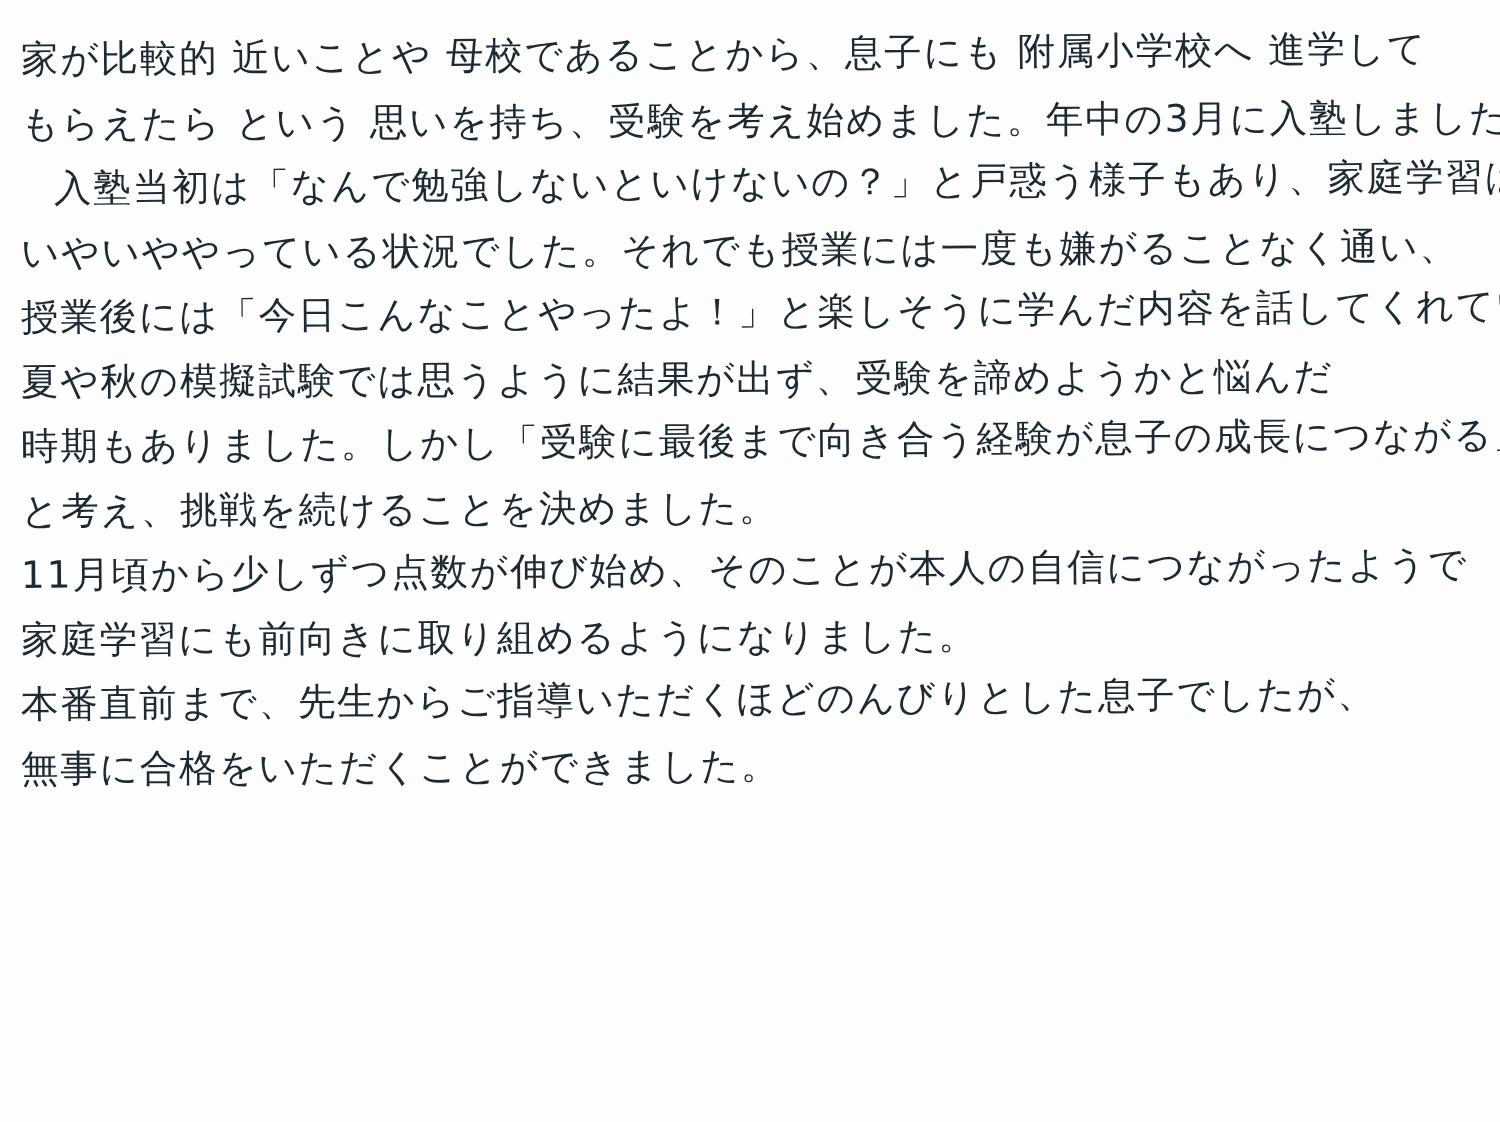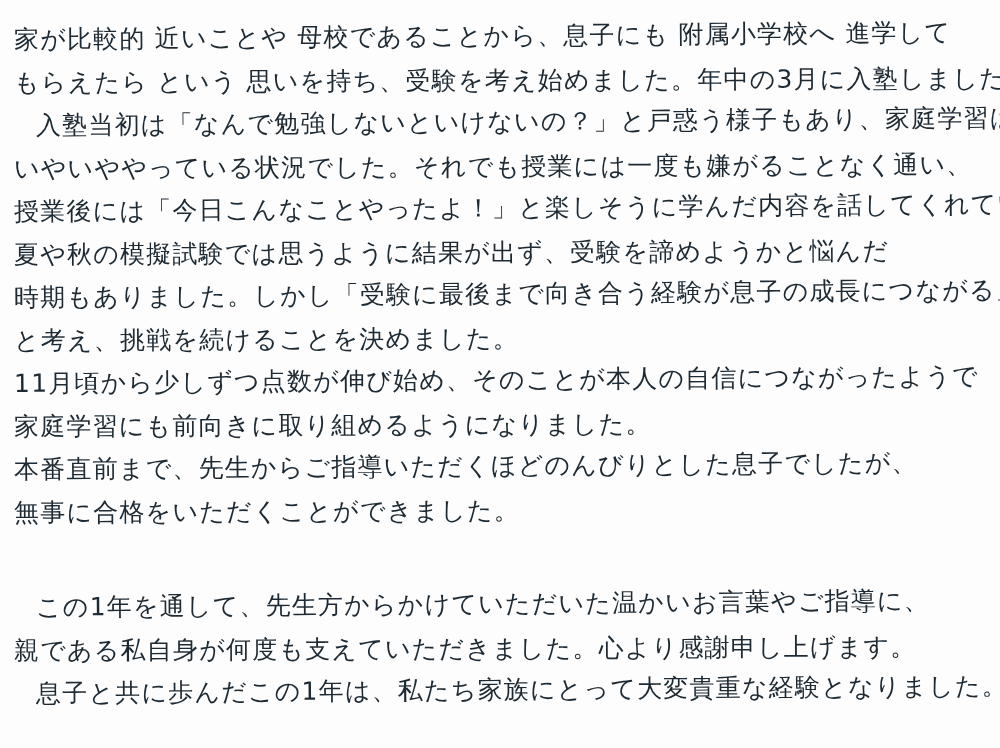--- a/index.html
+++ b/index.html
@@ -65,20 +65,15 @@
       <span class="hw-line indent-0">時期もありました。しかし「受験に最後まで向き合う経験が息子の成長につながる」</span>
       <span class="hw-line indent-0">と考え、挑戦を続けることを決めました。</span>
       <span class="hw-line indent-0">11月頃から少しずつ点数が伸び始め、そのことが本人の自信につながったようで</span>
       <span class="hw-line indent-0">家庭学習にも前向きに取り組めるようになりました。</span>
       <span class="hw-line indent-0">本番直前まで、先生からご指導いただくほどのんびりとした息子でしたが、</span>
       <span class="hw-line indent-0">無事に合格をいただくことができました。</span>
     </div>
 
     <span class="para-gap"></span>
 
-    <div>
-      <span class="hw-line indent-1">この1年を通して、先生方からかけていただいた温かいお言葉やご指導に、</span>
-      <span class="hw-line indent-0">親である私自身が何度も支えていただきました。心より感謝申し上げます。</span>
-      <span class="hw-line indent-1">息子と共に歩んだこの1年は、私たち家族にとって大変貴重な経験となりました。</span>
-    </div>
 
   </div>
 </div>
 
 </body></html>

